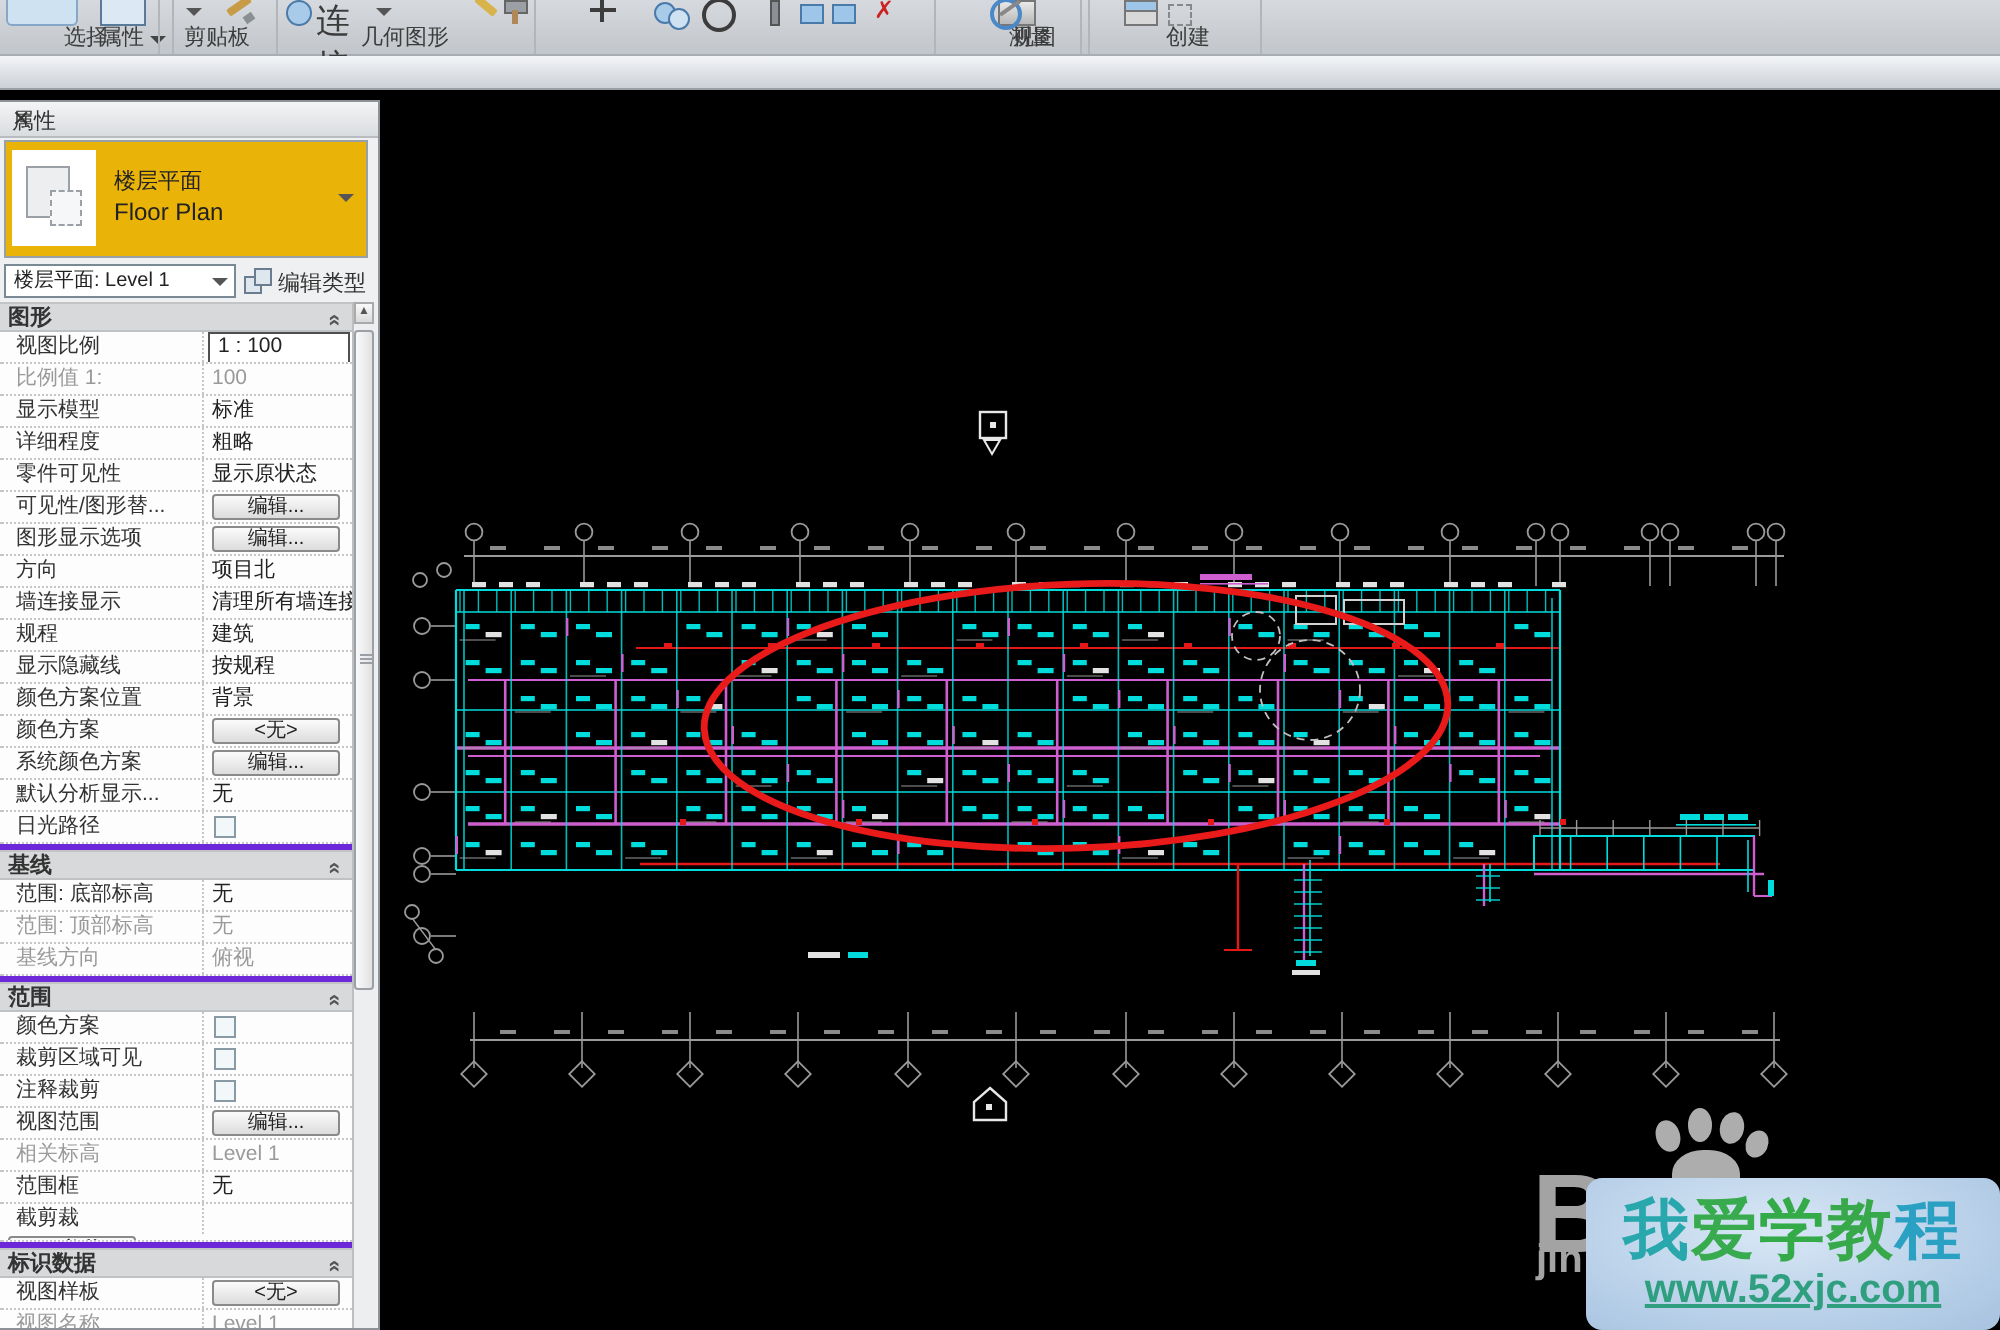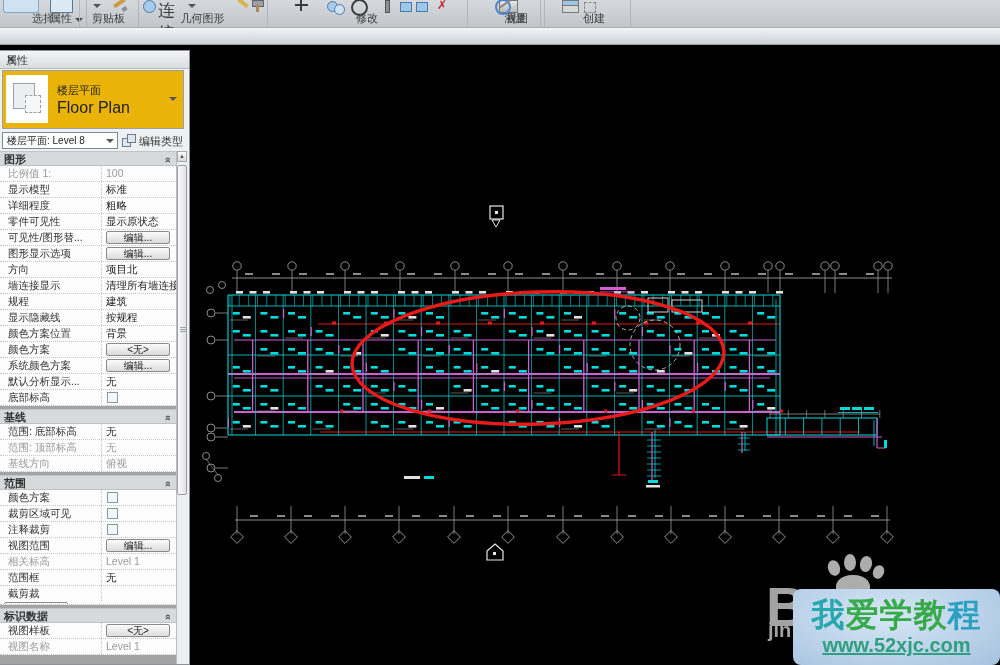--- a/index.html
+++ b/index.html
@@ -36,33 +36,33 @@
          border:1px solid #8e9298;border-left:none;box-sizing:border-box;z-index:10;overflow:hidden;}
   .p-title{position:absolute;left:0;top:0;width:100%;height:17px;
            background:linear-gradient(#f4f5f6,#d9dcdf);border-bottom:1px solid #b8bcc0;}
   .p-title span{position:absolute;left:6px;top:2px;font-size:11px;color:#333;}
   .p-close{position:absolute;right:5px;top:1px;font-size:11px;font-weight:bold;color:#444;cursor:default;}
   .type-sel{position:absolute;left:2px;top:19px;width:182px;height:59px;background:#eab308;border:1px solid #98a0a8;box-sizing:border-box;}
   .type-icon{position:absolute;left:3px;top:4px;width:42px;height:48px;background:#fff;}
   .ti-a{position:absolute;left:7px;top:8px;width:20px;height:24px;border:1px solid #9aa0a6;background:#eceef0;}
   .ti-b{position:absolute;left:19px;top:20px;width:14px;height:16px;border:1px dashed #9aa0a6;background:#f6f7f8;}
   .type-text1{position:absolute;left:54px;top:12px;font-size:11px;color:#222;}
-  .type-text2{position:absolute;left:54px;top:28px;font-size:16px;color:#222;}
+  .type-text2{position:absolute;left:54px;top:28px;font-size:12px;color:#222;}
   .type-caret{position:absolute;right:6px;top:26px;}
   .inst-row{position:absolute;left:0;top:81px;width:100%;height:18px;}
   .inst-combo{position:absolute;left:2px;top:0;width:116px;height:17px;background:#fff;
               border:1px solid #7a8a94;box-sizing:border-box;font-size:10px;color:#222;line-height:15px;padding-left:4px;}
   .inst-combo .caret{position:absolute;right:3px;top:6px;}
   .edit-type{position:absolute;left:122px;top:1px;width:64px;height:16px;font-size:11px;color:#333;}
   .et-icon{position:absolute;left:0;top:1px;width:14px;height:13px;}
   .et-icon i{position:absolute;border:1px solid #6a7d90;background:#dfe7ee;width:7px;height:7px;}
   .et-icon i:nth-child(1){left:0;top:4px;}
   .et-icon i:nth-child(2){left:5px;top:0;}
   .et-label{position:absolute;left:17px;top:1px;}
-  .pgrid{position:absolute;left:0;top:100px;width:178px;bottom:0;overflow:hidden;background:#a3a3a3;}
+  .pgrid{position:absolute;left:0;top:100px;width:178px;bottom:0;overflow:hidden;background:#6d28d9;}
   .psec{height:15px;background:#d7d9db;border-top:1px solid #c2c4c6;border-bottom:1px solid #bfc1c3;
         font-size:11px;font-weight:bold;color:#333;position:relative;line-height:14px;padding-left:4px;box-sizing:border-box;}
   .psec .chev{position:absolute;right:8px;top:1px;font-weight:bold;color:#555;
               display:inline-block;transform:rotate(-90deg);font-size:11px;}
   .psec.gap{margin-top:3px;}
   .prow{display:flex;height:16px;box-sizing:border-box;border-bottom:1px dotted #c6c6c6;background:#fdfdfd;}
   .prow .lab{width:102px;box-sizing:border-box;padding-left:8px;font-size:10.5px;color:#333;
              line-height:15px;white-space:nowrap;overflow:hidden;border-right:1px dotted #c6c6c6;}
   .prow .val{flex:1;font-size:10.5px;color:#222;line-height:15px;padding-left:4px;white-space:nowrap;overflow:hidden;position:relative;}
   .prow.disabled .lab,.prow.disabled .val{color:#9a9a9a;}
@@ -103,21 +103,20 @@
     <div class="rpanel" style="left: 138px; width: 129px;">
       <div class="rpanel-label">几何图形</div>
       <div class="ricon" style="left: 5px; top: 0px; width: 11px; height: 11px; background: rgb(167, 203, 232); border: 1px solid rgb(74, 122, 170); border-radius: 50%;"></div>
       <div class="ricon" style="left: 20px; top: -1px; font-size: 17px; color: rgb(60, 60, 60); width: 26px; height: 13px;">连接</div>
       <div class="ricon" style="left: 50px; top: 4px; width: 0px; height: 0px; border-left: 4px solid transparent; border-right: 4px solid transparent; border-top: 4px solid rgb(85, 85, 85);"></div>
       <div class="ricon" style="left: 99px; top: 1px; width: 12px; height: 4px; background: rgb(216, 178, 74); transform: rotate(40deg); border-radius: 1px;"></div>
       <div class="ricon" style="left: 114px; top: 0px; width: 10px; height: 5px; background: rgb(154, 160, 166); border: 1px solid rgb(102, 102, 102);"></div>
       <div class="ricon" style="left: 118px; top: 5px; width: 3px; height: 7px; background: rgb(176, 136, 88);"></div>
     </div>
     <div class="rpanel" style="left: 267px; width: 200px;">
-      <div class="rpanel-label">修改</div>
       <div class="ricon" style="left: 28px; top: 4px; width: 13px; height: 2px; background: rgb(60, 60, 60);"></div>
       <div class="ricon" style="left: 33px; top: -1px; width: 2px; height: 12px; background: rgb(60, 60, 60);"></div>
       <div class="ricon" style="left: 60px; top: 1px; width: 9px; height: 9px; background: rgb(167, 203, 232); border: 1px solid rgb(74, 122, 170); border-radius: 50%;"></div>
       <div class="ricon" style="left: 67px; top: 4px; width: 9px; height: 9px; background: rgb(207, 226, 242); border: 1px solid rgb(74, 122, 170); border-radius: 50%;"></div>
       <div class="ricon" style="left: 84px; top: -1px; width: 13px; height: 13px; border: 2px solid rgb(60, 60, 60); border-radius: 50%; background: transparent;"></div>
       <div class="ricon" style="left: 118px; top: 0px; width: 3px; height: 11px; background: rgb(138, 144, 150); border: 1px solid rgb(85, 85, 85);"></div>
       <div class="ricon" style="left: 133px; top: 2px; width: 10px; height: 8px; background: rgb(158, 198, 232); border: 1px solid rgb(74, 122, 170);"></div>
       <div class="ricon" style="left: 149px; top: 2px; width: 10px; height: 8px; background: rgb(158, 198, 232); border: 1px solid rgb(74, 122, 170);"></div>
       <div class="ricon" style="left: 170px; top: -2px; width: 12px; height: 13px; color: rgb(204, 34, 34); font-weight: bold; font-size: 12px;">✗</div>
     </div>
@@ -786,33 +785,39 @@
     <div class="type-icon">
         <i class="ti-a"></i>
         <i class="ti-b"></i>
       </div>
     <div class="type-text1">楼层平面</div>
     <div class="type-text2">Floor Plan</div>
     <div class="type-caret caret"></div>
   </div>
   <div class="inst-row">
     <div class="inst-combo">
-      <span>楼层平面: Level 8</span>
+      <span>楼层平面: Level 1</span>
       <span class="caret"></span>
     </div>
     <div class="edit-type">
       <span class="et-icon">
           <i></i>
           <i></i>
         </span>
       <span class="et-label">编辑类型</span>
     </div>
   </div>
   <div class="pgrid" id="pgrid">
       <div class="psec"><span>图形</span><span class="chev">»</span></div>
+      <div class="prow">
+        <div class="lab">视图比例</div>
+        <div class="val">
+          <div class="pinput">1 : 100</div>
+        </div>
+      </div>
       <div class="prow disabled">
         <div class="lab">比例值 1:</div>
         <div class="val"><span>100</span></div>
       </div>
       <div class="prow">
         <div class="lab">显示模型</div>
         <div class="val"><span>标准</span></div>
       </div>
       <div class="prow">
         <div class="lab">详细程度</div>
@@ -864,21 +869,21 @@
         <div class="lab">系统颜色方案</div>
         <div class="val">
           <button class="pbtn">编辑...</button>
         </div>
       </div>
       <div class="prow">
         <div class="lab">默认分析显示...</div>
         <div class="val"><span>无</span></div>
       </div>
       <div class="prow">
-        <div class="lab">底部标高</div>
+        <div class="lab">日光路径</div>
         <div class="val">
           <div class="pcheck"></div>
         </div>
       </div>
       <div class="psec gap"><span>基线</span><span class="chev">»</span></div>
       <div class="prow">
         <div class="lab">范围: 底部标高</div>
         <div class="val"><span>无</span></div>
       </div>
       <div class="prow disabled">

